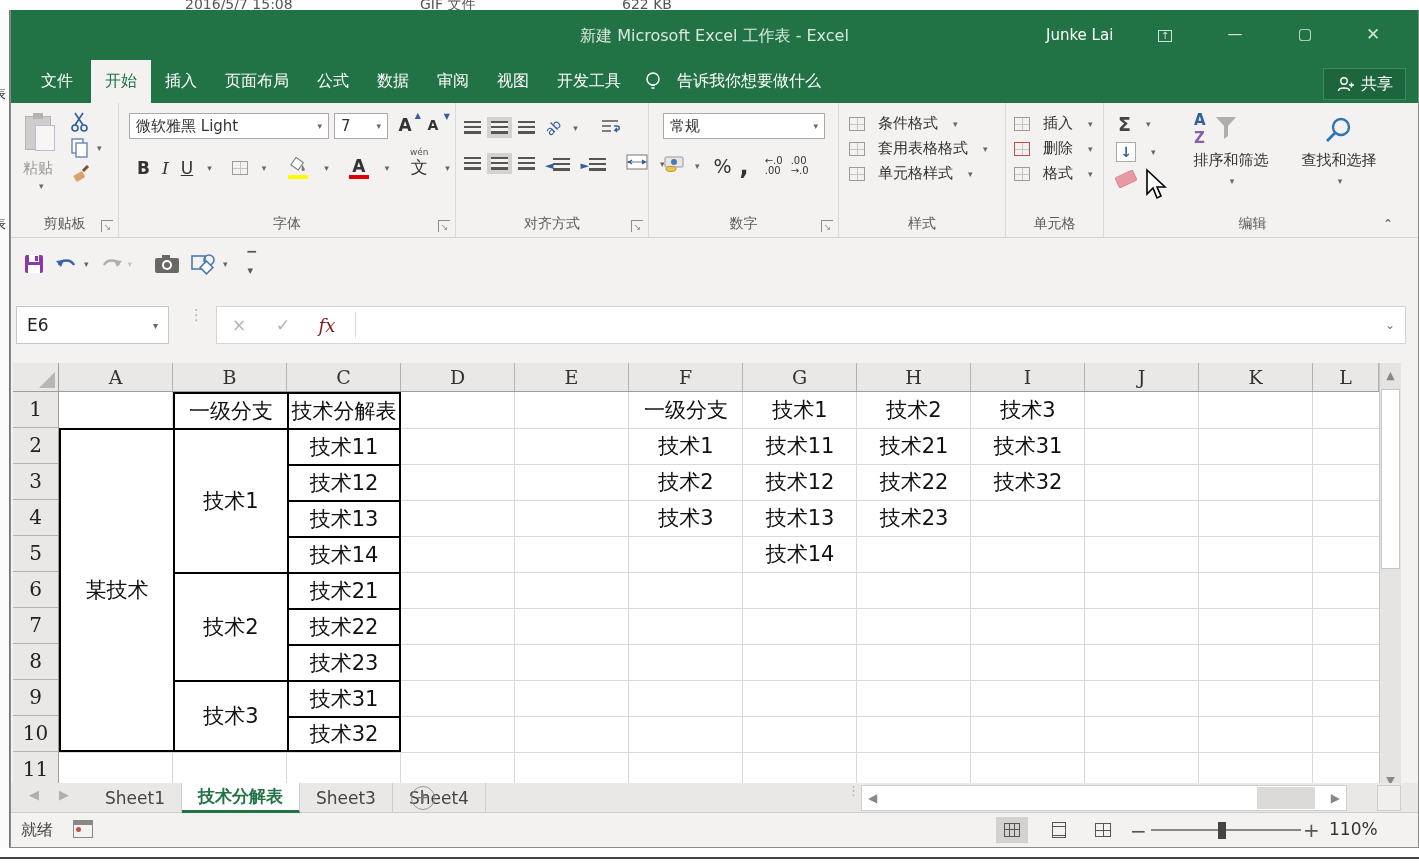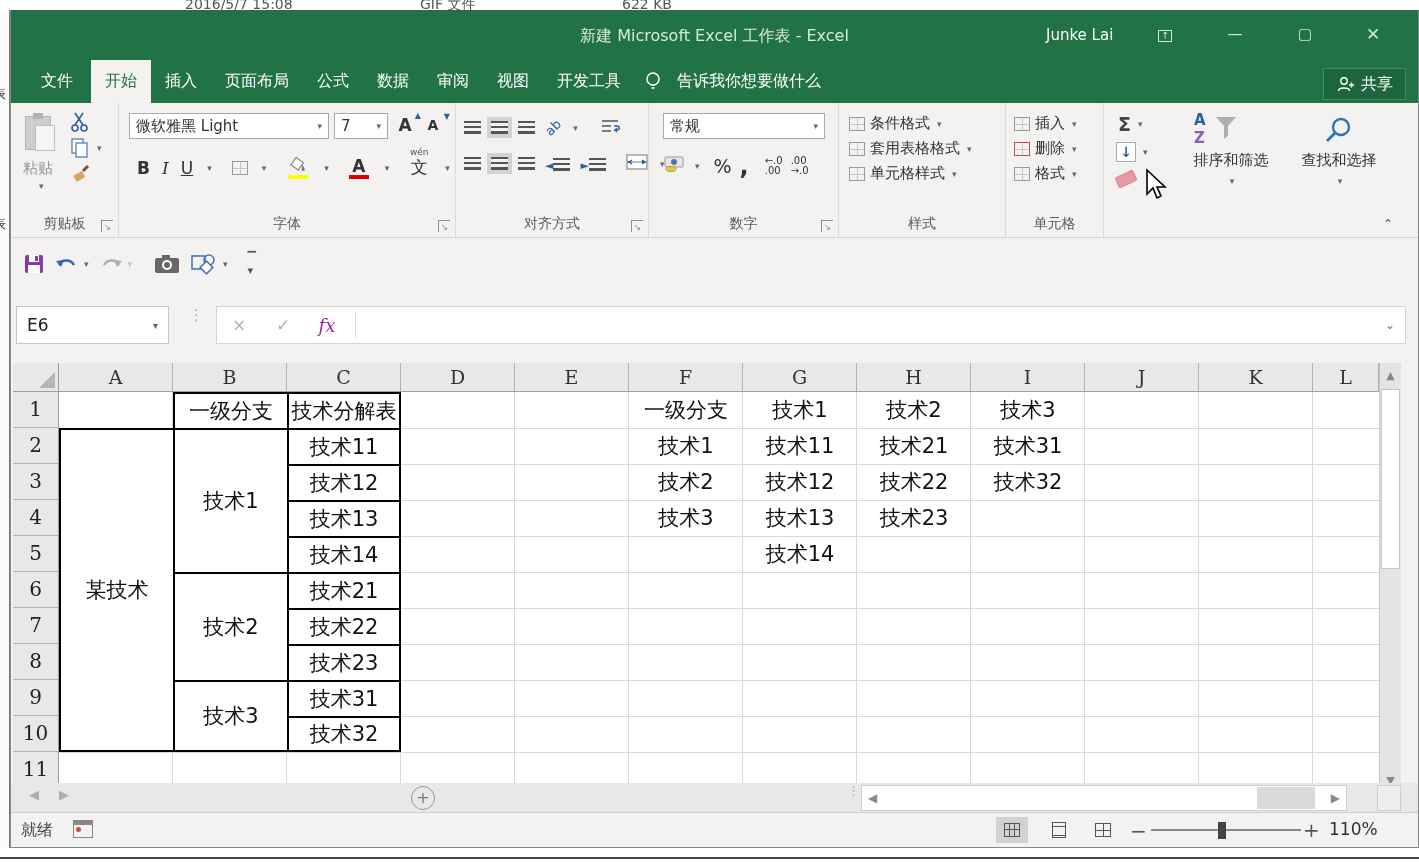--- a/index.html
+++ b/index.html
@@ -49,21 +49,21 @@
   .rgroup { position:absolute; top:0; height:134px; border-right:1px solid #dcdad8; }
   .glabel { position:absolute; bottom:4px; left:0; right:0; text-align:center; font-size:14px; color:#5c5b58; }
   .dlg { position:absolute; bottom:5px; right:5px; width:12px; height:12px; border-left:1px solid #8f8d8b;
          border-top:1px solid #8f8d8b; color:#8f8d8b; font-size:9px; line-height:12px; text-align:center; }
   .dd { color:#666; font-size:9px; margin-left:2px; }
   .bar3 { width:17px; height:13px; background:
           linear-gradient(#555 0 2px, transparent 2px 5px, #555 5px 7px, transparent 7px 10px, #555 10px 12px) ; }
   .combo { background:#fff; border:1px solid #abaaa8; display:flex; align-items:center; font-size:15px;
            padding:0 6px; height:26px; }
   .combo .dd { margin-left:auto; }
-  .menu-line { display:flex; align-items:center; gap:5px; height:25px; white-space:nowrap; font-size:15px; color:#333; }
+  .menu-line { display:flex; align-items:center; gap:13px; height:25px; white-space:nowrap; font-size:15px; color:#333; }
 
   
   #grp-clipboard .paste-icon { position:absolute; left:14px; top:10px; width:34px; height:42px; }
   .clip-body { position:absolute; left:0; top:3px; width:26px; height:34px; background:#cfcecd; border:1px solid #b5b3b1; }
   .clip-tab { position:absolute; left:8px; top:0; width:10px; height:6px; background:#b5b3b1; }
   .clip-page { position:absolute; left:10px; top:12px; width:20px; height:26px; background:#f7f6f5; border:1px solid #c4b8d8; }
   #grp-clipboard .paste-label { position:absolute; left:12px; top:56px; font-size:15px; color:#9a9896; }
   #grp-clipboard .paste-dd { position:absolute; left:26px; top:78px; }
 
   
@@ -89,21 +89,21 @@
 
   
   #formula-row { position:absolute; left:0; top:280px; width:100%; height:73px; background:#f3f2f1; }
   #name-box { position:absolute; left:5px; top:16px; width:153px; height:38px; background:#fff;
               border:1px solid #c8c6c4; display:flex; align-items:center; padding:8px 10px; font-size:17px; color:#222; }
   #name-box .dd { margin-left:auto; font-size:10px; }
   #fb-dots { position:absolute; left:178px; top:22px; color:#b0aeac; font-size:15px; letter-spacing:0; line-height:7px; }
   #formula-bar { position:absolute; left:205px; top:16px; width:1190px; height:38px; background:#fff;
                  border:1px solid #d6d4d2; display:flex; align-items:center; color:#b5b3b1; }
   #formula-bar .fbtn { width:44px; text-align:center; font-size:17px; }
-  #formula-bar .fx { font-family:"DejaVu Serif",serif; font-style:italic; color:#a21caf; font-size:18px; }
+  #formula-bar .fx { font-family:"DejaVu Serif",serif; font-style:italic; color:#7f1d1d; font-size:18px; }
   #formula-bar .sep { width:1px; height:26px; background:#e0deDC; margin:0 6px; }
   #formula-bar .input { flex:1; }
   #formula-bar .expand { width:30px; text-align:center; color:#777; font-size:12px; }
 
   
   #grid { position:absolute; left:2px; top:353px; width:1366px; height:420px; background:#fff; overflow:hidden;
           background-image:
             repeating-linear-gradient(to right, transparent 0 113px, #d9d9d9 113px 114px),
             repeating-linear-gradient(to bottom, transparent 0 35px, #d9d9d9 35px 36px);
           background-position:46px 30px; }
@@ -425,20 +425,21 @@
         <div style="position:absolute;left:185px;top:6px;width:100px;text-align:center">
           <div style="height:42px;display:flex;align-items:center;justify-content:center">
             <svg width="30" height="30" viewBox="0 0 30 30">
               <circle cx="17" cy="12" r="8" fill="none" stroke="#2e75b6" stroke-width="2.4"></circle>
               <path d="M11 18 L3 26" stroke="#2e75b6" stroke-width="2.8"></path>
             </svg>
           </div>
           <div class="bigicon-label">查找和选择</div>
           <span class="dd">▾</span>
         </div>
+        <div class="glabel">编辑</div>
         <div style="position:absolute;right:8px;bottom:6px;color:#555;font-size:12px">⌃</div>
       </div>
     </div>
 
     <div id="qat">
       <span class="qat-item">
         <svg width="22" height="22" viewBox="0 0 22 22">
             <rect x="2" y="2" width="18" height="18" rx="2" fill="#8a3aa8"></rect>
             <rect x="6" y="2" width="10" height="7" fill="#fff"></rect>
             <rect x="12" y="3" width="3" height="5" fill="#8a3aa8"></rect>
@@ -560,20 +561,26 @@
 
     <div id="v-scroll">
       <div class="arr" style="top:6px">▲</div>
       <div id="v-thumb"></div>
       <div class="arr" style="bottom:6px">▼</div>
     </div>
 
     <div id="tabs-row">
       <span class="nav-arr" style="left:18px">◀</span>
       <span class="nav-arr" style="left:48px">▶</span>
+      <div id="sheet-tabs">
+          <div class="stab">Sheet1</div>
+          <div class="stab active">技术分解表</div>
+          <div class="stab">Sheet3</div>
+          <div class="stab">Sheet4</div>
+        </div>
       <div id="add-sheet">+</div>
       <div id="hs-dots">⋮</div>
       <div id="h-scroll">
         <span class="arr" style="left:6px">◀</span>
         <div id="h-thumb"></div>
         <span class="arr" style="right:6px">▶</span>
       </div>
       <div id="corner-box"></div>
     </div>
 

